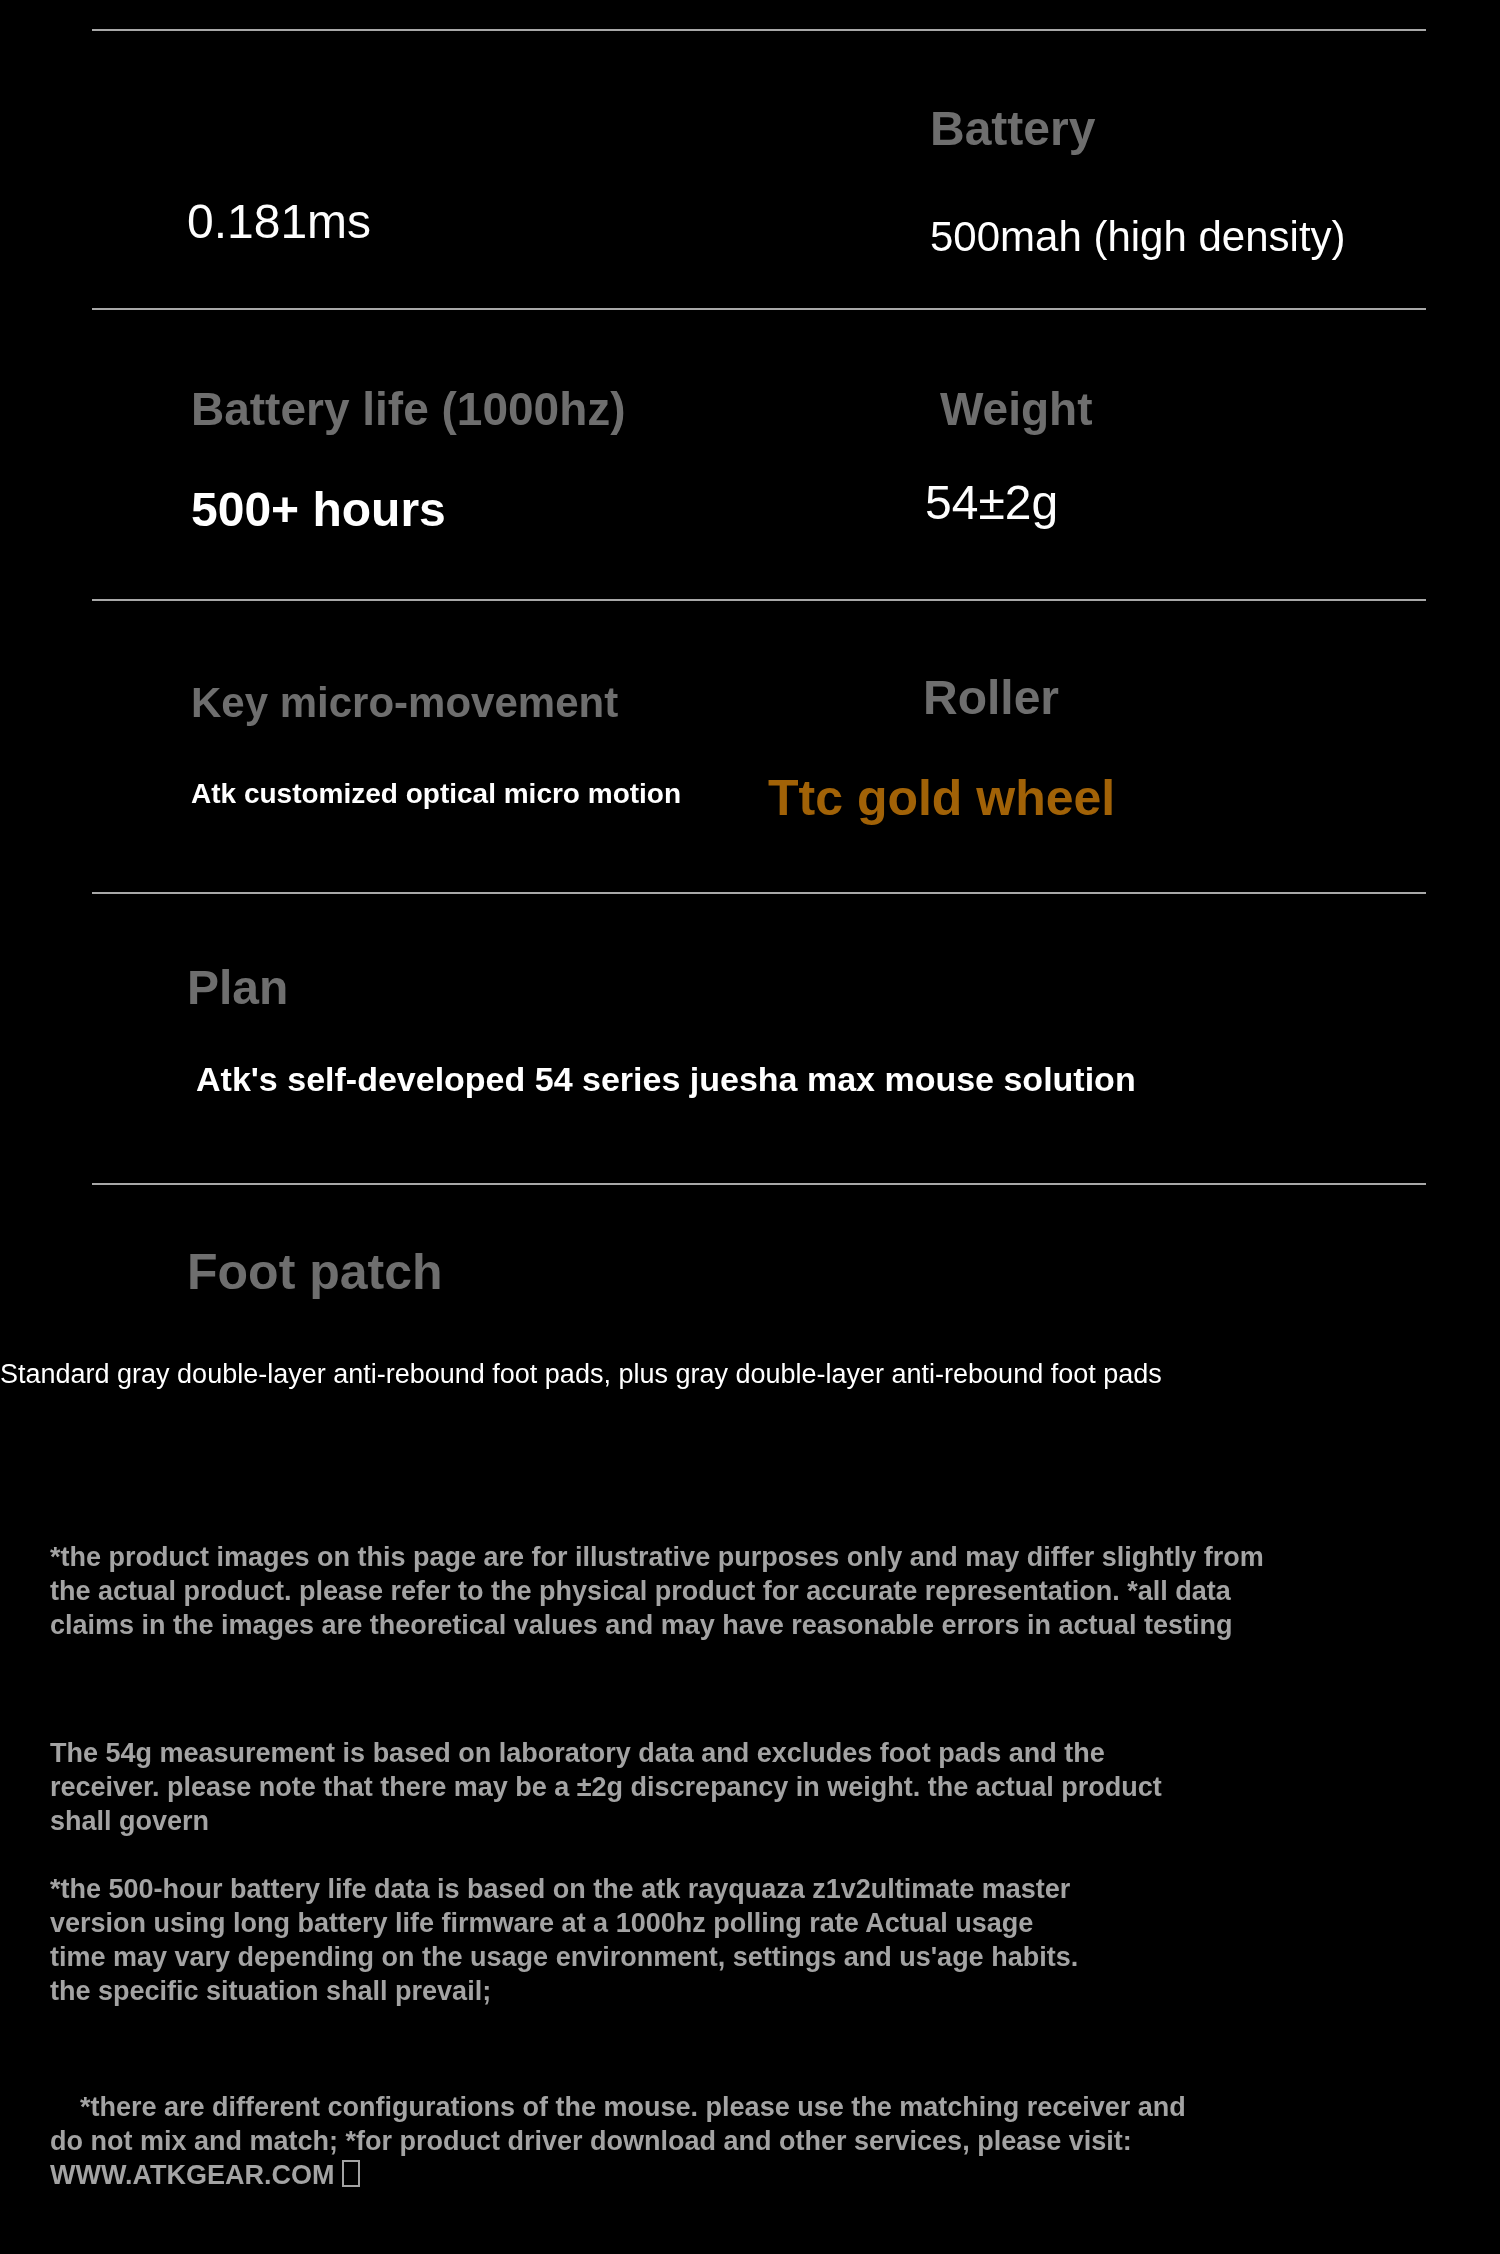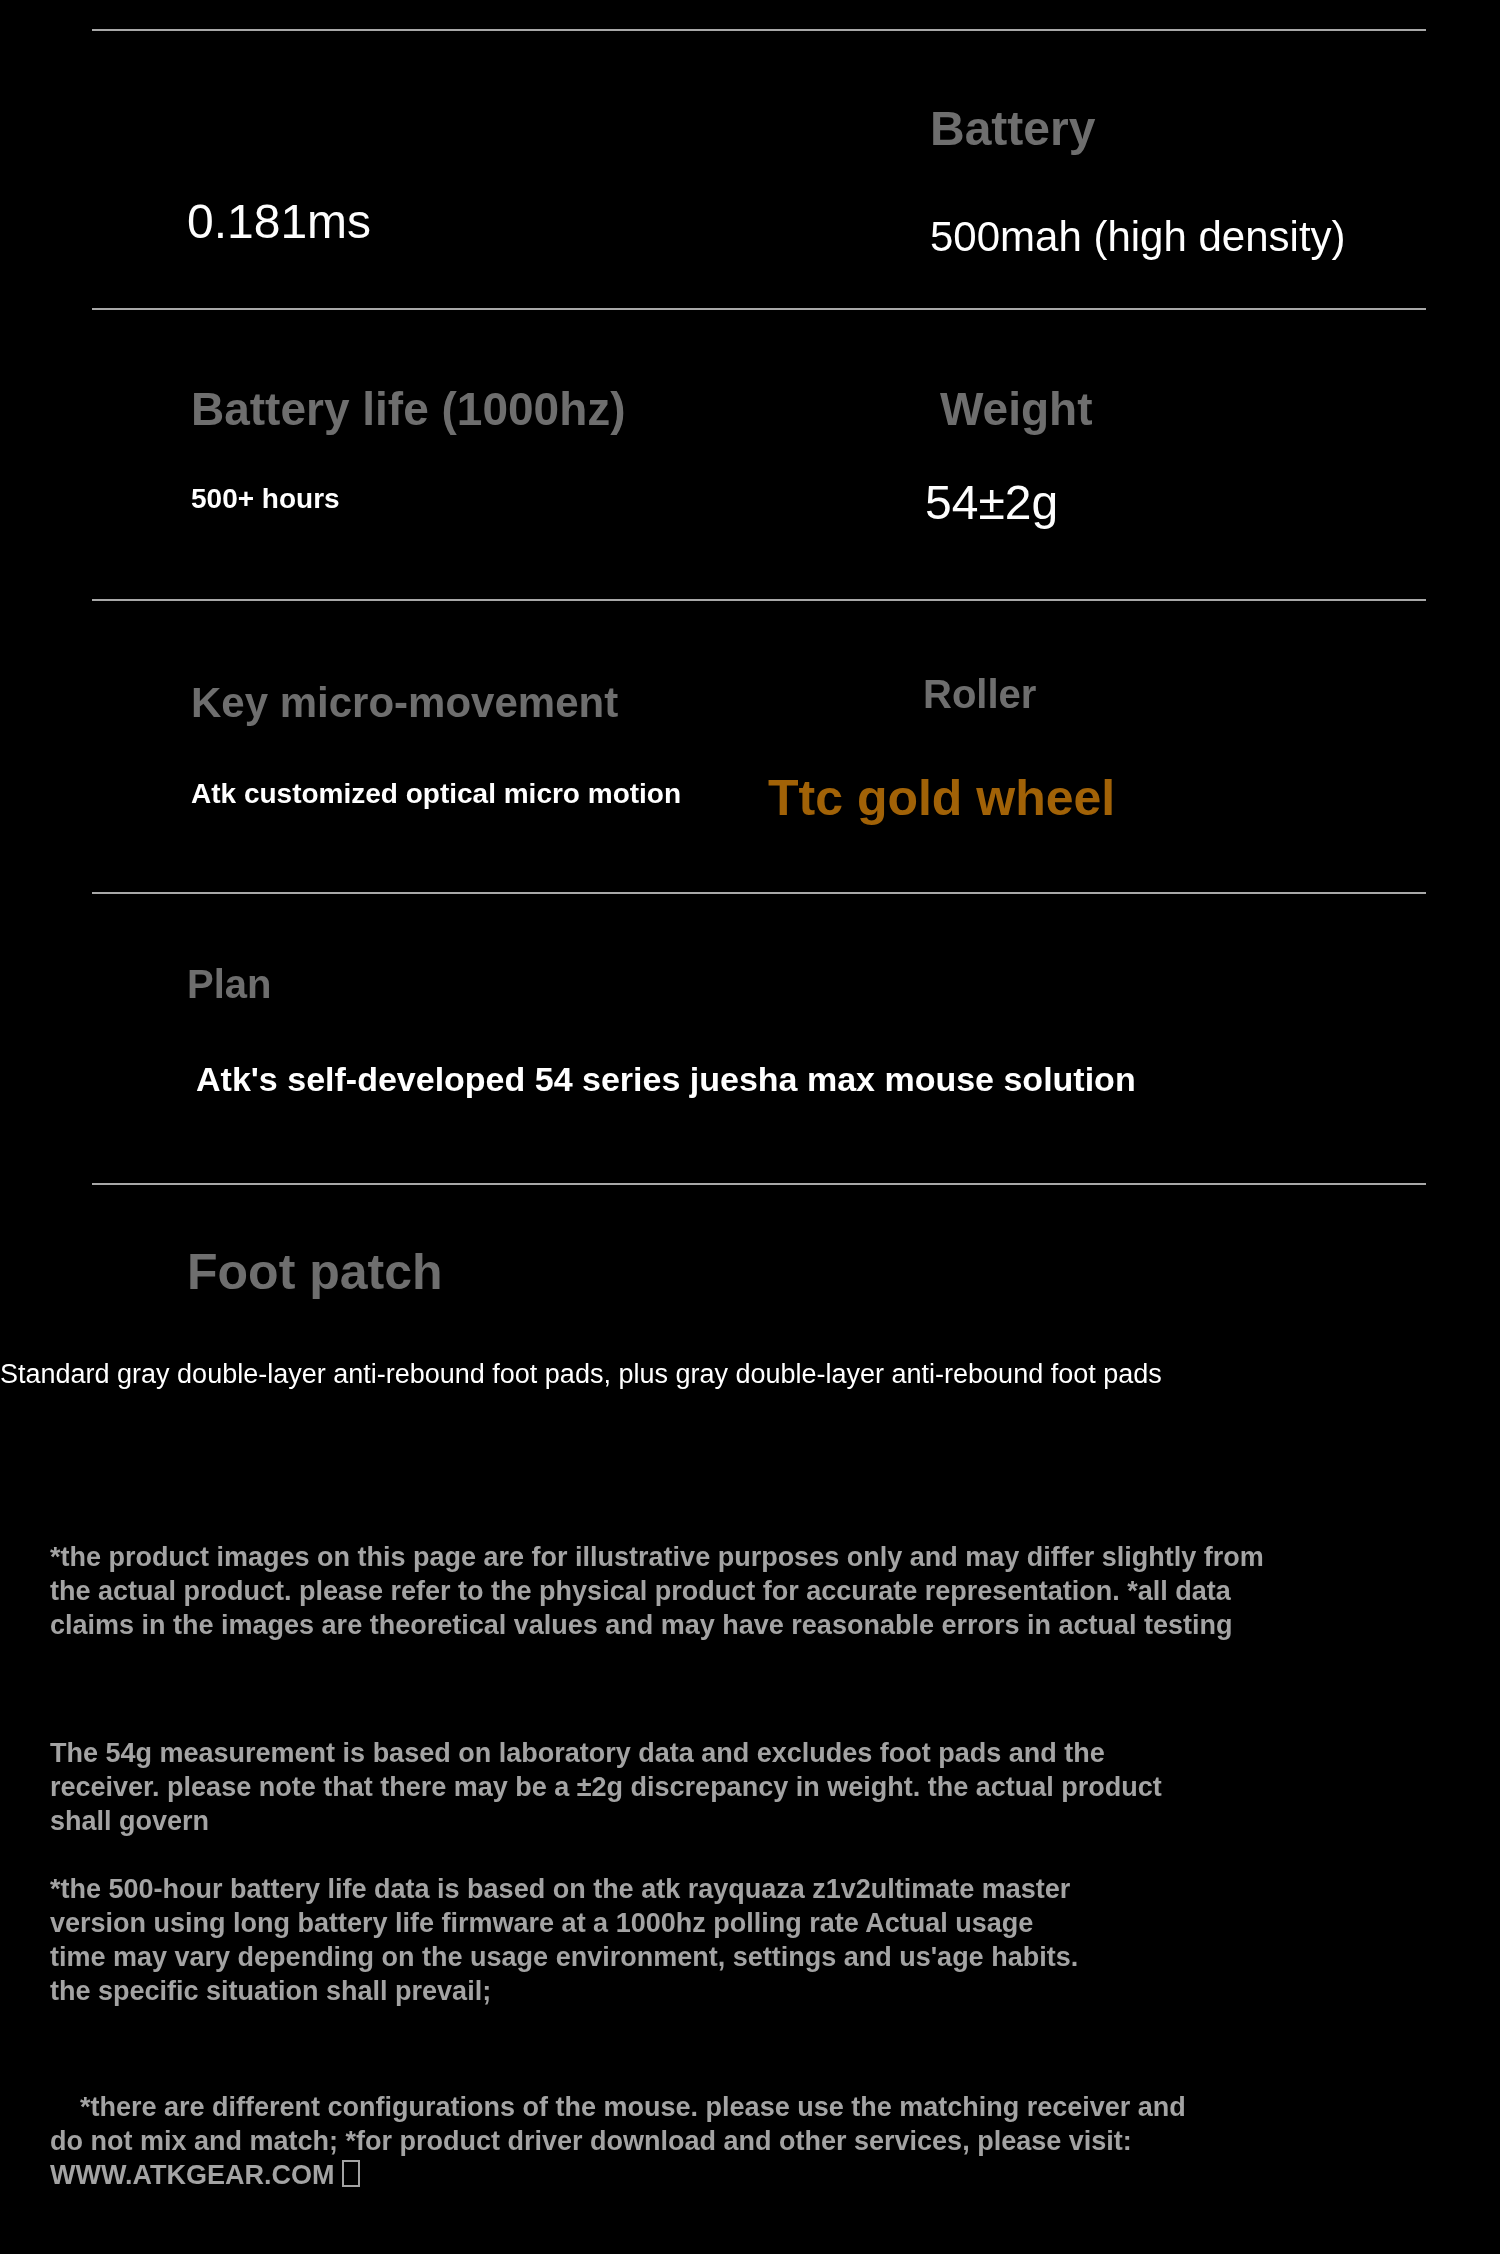--- a/index.html
+++ b/index.html
@@ -29,33 +29,33 @@
     color: #6e6e6e;
     line-height: 1.1;
   }
   .h-md {
     font-size: 42px;
     font-weight: bold;
     color: #6e6e6e;
     line-height: 1.1;
   }
   .h-xl {
-    font-size: 40px;
+    font-size: 48px;
     font-weight: bold;
     color: #6e6e6e;
     line-height: 1.1;
   }
   .v-reg {
     font-size: 48px;
     font-weight: normal;
     color: #fdfdfd;
     line-height: 1.1;
   }
   .v-bold-42 { font-size: 42px; font-weight: normal; color: #ffffff; line-height: 1.1; }
-  .v-bold-40 { font-size: 28px; font-weight: bold; color: #ffffff; line-height: 1.1; }
+  .v-bold-40 { font-size: 48px; font-weight: bold; color: #ffffff; line-height: 1.1; }
   .v-bold-50 { font-size: 50px; font-weight: bold; color: #a16207; line-height: 1.1; }
   .v-bold-34 { font-size: 34px; font-weight: bold; color: #ffffff; line-height: 1.1; }
   .v-bold-28 { font-size: 28px; font-weight: bold; color: #ffffff; line-height: 1.1; }
   .v-bold-27-center {
     font-size: 27px;
     font-weight: normal;
     color: #ffffff;
     line-height: 1.1;
     left: 0;
     width: 1476px;

